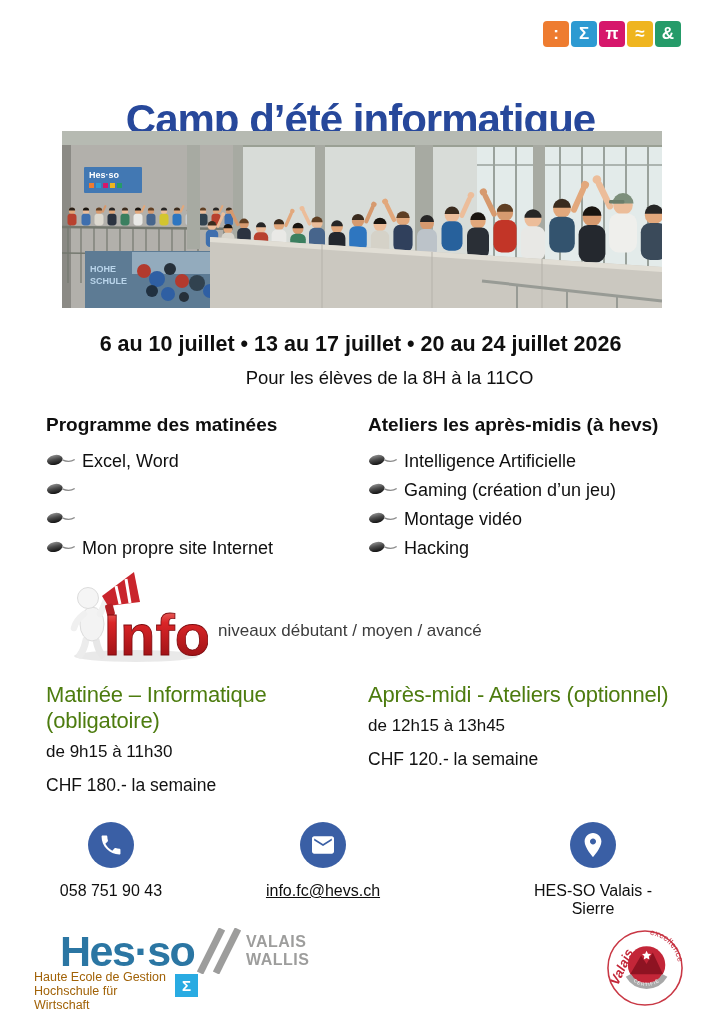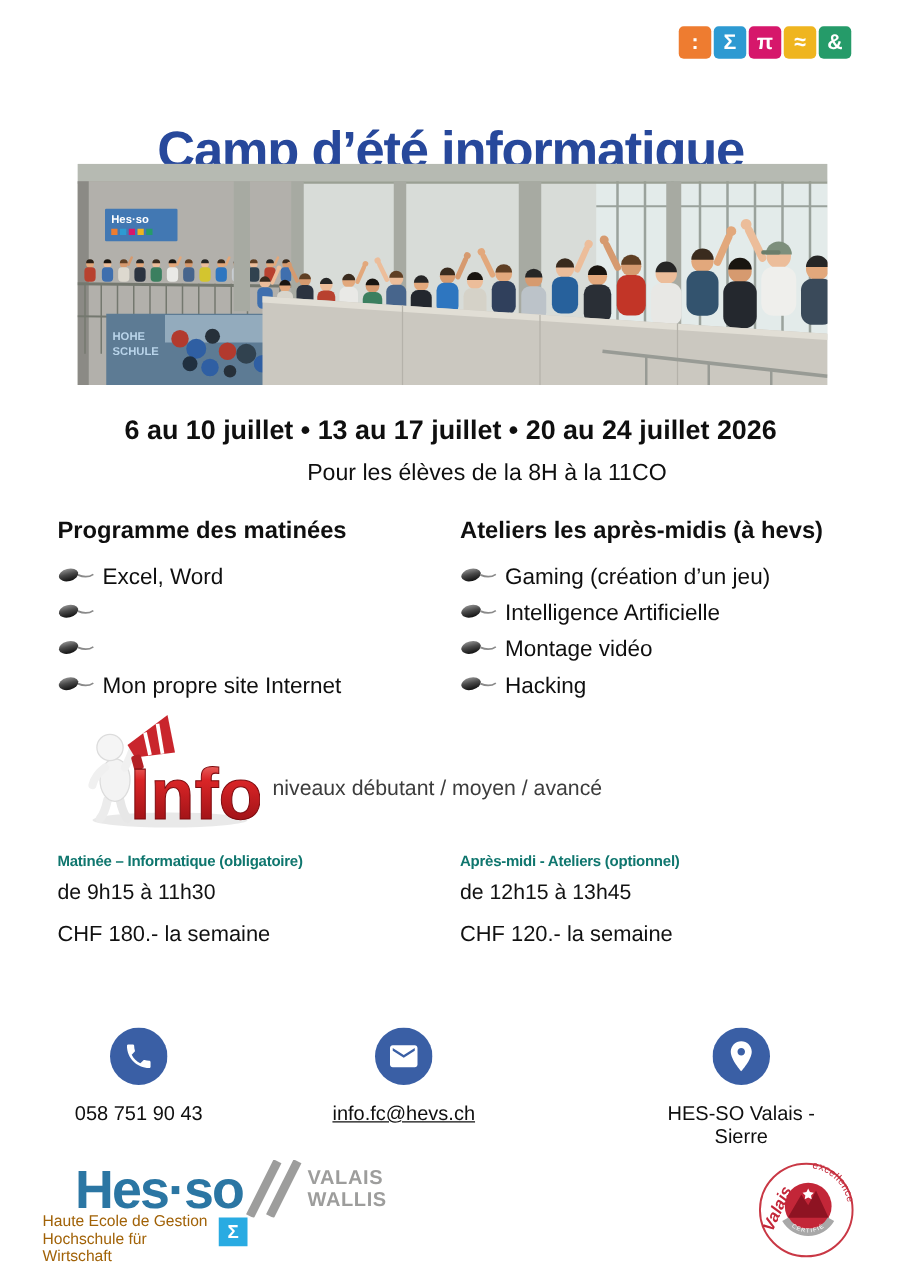--- a/index.html
+++ b/index.html
@@ -31,21 +31,21 @@
   ul.list{list-style:none;margin:0;padding:0;}
   ul.list li{display:flex;align-items:center;height:29px;font-size:18px;color:#0f0f0f;}
   .mouse{width:36px;flex:0 0 36px;}
 
   .info-img{position:absolute;left:58px;top:562px;}
   .levels{position:absolute;left:218px;top:621px;font-size:17px;color:#3c3c3c;}
 
   .pricing{position:absolute;top:682px;}
   .pr-left{left:46px;width:322px;}
   .pr-right{left:368px;width:322px;}
-  .pricing h3{margin:0;font-size:12px;font-weight:bold;color:#0f766e;letter-spacing:-0.2px;}
+  .pricing h3{margin:0;font-size:22px;font-weight:normal;color:#4d7c0f;letter-spacing:-0.2px;}
   .pricing .time{margin-top:8px;font-size:17px;}
   .pricing .price{margin-top:13px;font-size:17.5px;}
 
   .contact-item{position:absolute;top:822px;text-align:center;}
   .c-phone{left:38px;width:146px;}
   .c-mail{left:250px;width:146px;}
   .c-pin{left:518px;width:150px;}
   .contact-item .lbl{margin-top:10px;font-size:16px;color:#0f0f0f;display:inline-block;}
   a.email{color:#0f0f0f;text-decoration:underline;cursor:pointer;}
 
@@ -437,28 +437,28 @@
 </div>
 
 <div class="col col-right">
   <h2>Ateliers les après-midis (à hevs)</h2>
   <ul class="list">
     <li>
         <span class="mouse"><svg width="30" height="17" viewBox="0 0 34 17">
             <ellipse cx="10" cy="9" rx="9" ry="5.6" fill="url(#mouseGrad)" transform="rotate(-14 10 9)"></ellipse>
             <path d="M18.5,9 q8,3.5 14,-0.5" stroke="#8a8a8a" stroke-width="1.6" fill="none"></path>
           </svg></span>
+        <span>Intelligence Artificielle</span>
+      </li>
+    <li>
+        <span class="mouse"><svg width="30" height="17" viewBox="0 0 34 17">
+            <ellipse cx="10" cy="9" rx="9" ry="5.6" fill="url(#mouseGrad)" transform="rotate(-14 10 9)"></ellipse>
+            <path d="M18.5,9 q8,3.5 14,-0.5" stroke="#8a8a8a" stroke-width="1.6" fill="none"></path>
+          </svg></span>
         <span>Gaming (création d’un jeu)</span>
-      </li>
-    <li>
-        <span class="mouse"><svg width="30" height="17" viewBox="0 0 34 17">
-            <ellipse cx="10" cy="9" rx="9" ry="5.6" fill="url(#mouseGrad)" transform="rotate(-14 10 9)"></ellipse>
-            <path d="M18.5,9 q8,3.5 14,-0.5" stroke="#8a8a8a" stroke-width="1.6" fill="none"></path>
-          </svg></span>
-        <span>Intelligence Artificielle</span>
       </li>
     <li>
         <span class="mouse"><svg width="30" height="17" viewBox="0 0 34 17">
             <ellipse cx="10" cy="9" rx="9" ry="5.6" fill="url(#mouseGrad)" transform="rotate(-14 10 9)"></ellipse>
             <path d="M18.5,9 q8,3.5 14,-0.5" stroke="#8a8a8a" stroke-width="1.6" fill="none"></path>
           </svg></span>
         <span>Montage vidéo</span>
       </li>
     <li>
         <span class="mouse"><svg width="30" height="17" viewBox="0 0 34 17">

